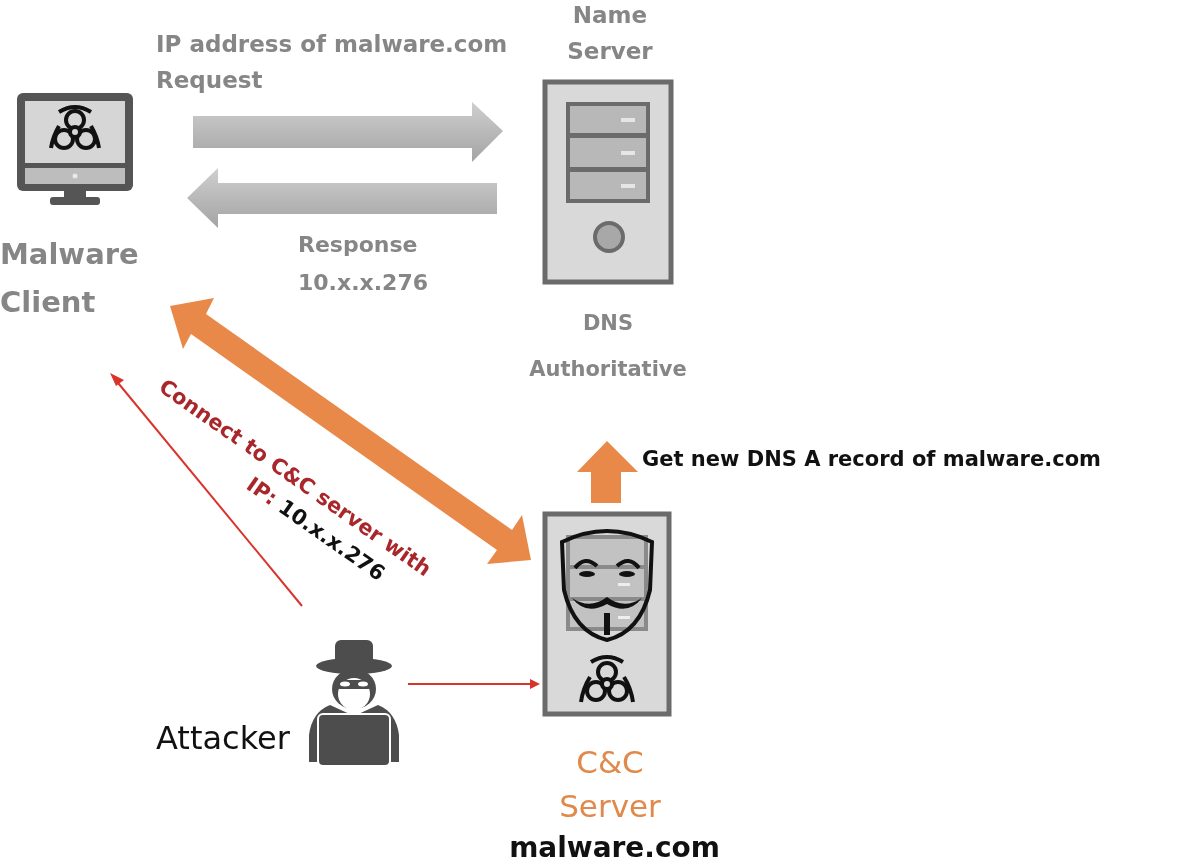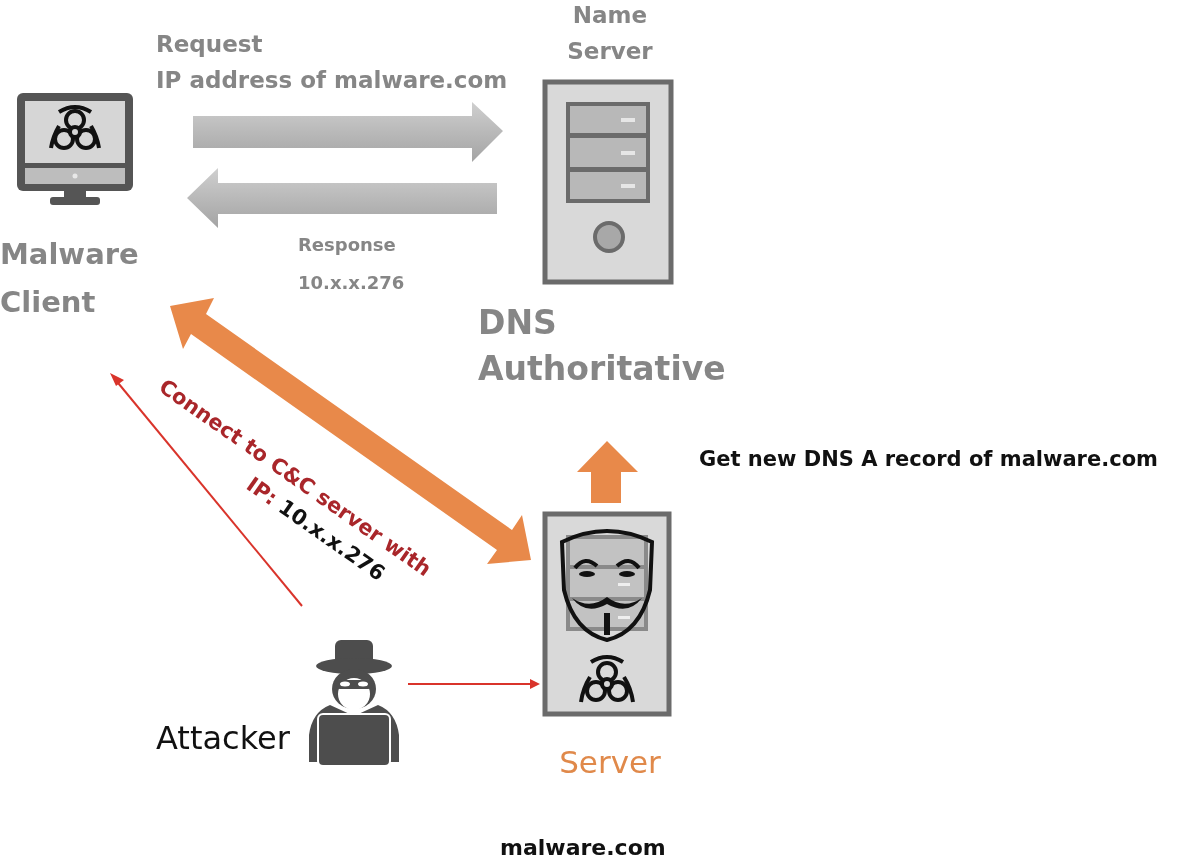--- a/index.html
+++ b/index.html
@@ -5,27 +5,27 @@
     html, body { margin: 0; padding: 0; background: #ffffff; }
     body { width: 1187px; height: 865px; position: relative; overflow: hidden;
            font-family: "DejaVu Sans", "Liberation Sans", sans-serif; }
     .lbl { position: absolute; font-weight: bold; white-space: nowrap; }
     .gray { color: #868686; }
     .black { color: #111111; }
     svg.layer { position: absolute; left: 0; top: 0; }
 
     #req-label { left: 156px; top: 26px; font-size: 23px; line-height: 36px; }
     #ns-top-label { left: 540px; top: -3px; width: 140px; text-align: center; font-size: 23px; line-height: 36px; }
-    #resp-label { left: 298px; top: 226px; font-size: 18px; line-height: 38px; }
+    #resp-label { left: 298px; top: 226px; font-size: 22px; line-height: 38px; }
     #client-label { left: 0px; top: 230px; width: 150px; text-align: left; font-size: 29px; line-height: 48px; }
-    #dns-label { left: 478px; top: 300px; width: 260px; text-align: left; font-size: 33px; line-height: 46px; }
-    #getnew-label { left: 699px; top: 444px; font-size: 21px; line-height: 30px; }
+    #dns-label { left: 478px; top: 300px; width: 260px; text-align: center; font-size: 21px; line-height: 46px; }
+    #getnew-label { left: 642px; top: 444px; font-size: 21px; line-height: 30px; }
     #attacker-label { left: 156px; top: 718px; font-size: 32px; font-weight: normal; line-height: 40px; }
     #cc-label { left: 520px; top: 740px; width: 180px; text-align: center; font-size: 31px; font-weight: normal; line-height: 44px; color: #e0894a; }
-    #domain-label { left: 500px; top: 833px; width: 220px; text-align: left; font-size: 22px; line-height: 30px; }
+    #domain-label { left: 500px; top: 833px; width: 220px; text-align: right; font-size: 28px; line-height: 30px; }
 
     #connect-text { position: absolute; left: 170px; top: 372px; transform-origin: 0 0; transform: rotate(35deg); white-space: nowrap; font-weight: bold; }
     #connect-line1 { font-size: 21px; color: #a9262a; display: block; line-height: 30px; }
     #connect-line2 { display: block; font-size: 21px; line-height: 30px; padding-left: 128px; }
     #connect-ip-prefix { color: #a9262a; }
     #connect-ip { color: #111; }
   </style>
 </head>
 <body>
 
@@ -121,22 +121,22 @@
     <ellipse cx="354" cy="694" rx="16" ry="16" fill="#ffffff"></ellipse>
     <rect x="336" y="680" width="36" height="9" rx="4" fill="#4d4d4d"></rect>
     <ellipse cx="345" cy="684" rx="5" ry="2.5" fill="#fff"></ellipse>
     <ellipse cx="363" cy="684" rx="5" ry="2.5" fill="#fff"></ellipse>
     <path d="M309,762 L309,735 Q312,712 330,705 L354,716 L378,705 Q396,712 399,735 L399,762 Z"></path>
     <rect x="318" y="714" width="72" height="52" rx="5" fill="#4d4d4d" stroke="#ffffff" stroke-width="2"></rect>
   </g>
 </svg>
 
 <div id="req-label" class="lbl gray">
+  <div>IP address of malware.com</div>
   <div>Request</div>
-  <div>IP address of malware.com</div>
 </div>
 
 <div id="ns-top-label" class="lbl gray">
   <div>Name</div>
   <div>Server</div>
 </div>
 
 <div id="resp-label" class="lbl gray">
   <div>Response</div>
   <div>10.x.x.276</div>
@@ -157,16 +157,17 @@
 <div id="connect-text">
   <span id="connect-line1">Connect to C&amp;C server with</span>
   <span id="connect-line2">
     <span id="connect-ip-prefix">IP:</span><span id="connect-ip"> 10.x.x.276</span>
   </span>
 </div>
 
 <div id="attacker-label" class="lbl black">Attacker</div>
 
 <div id="cc-label" class="lbl">
+  <div>C&amp;C</div>
   <div>Server</div>
 </div>
 
 <div id="domain-label" class="lbl black">malware.com</div>
 
 </body></html>

